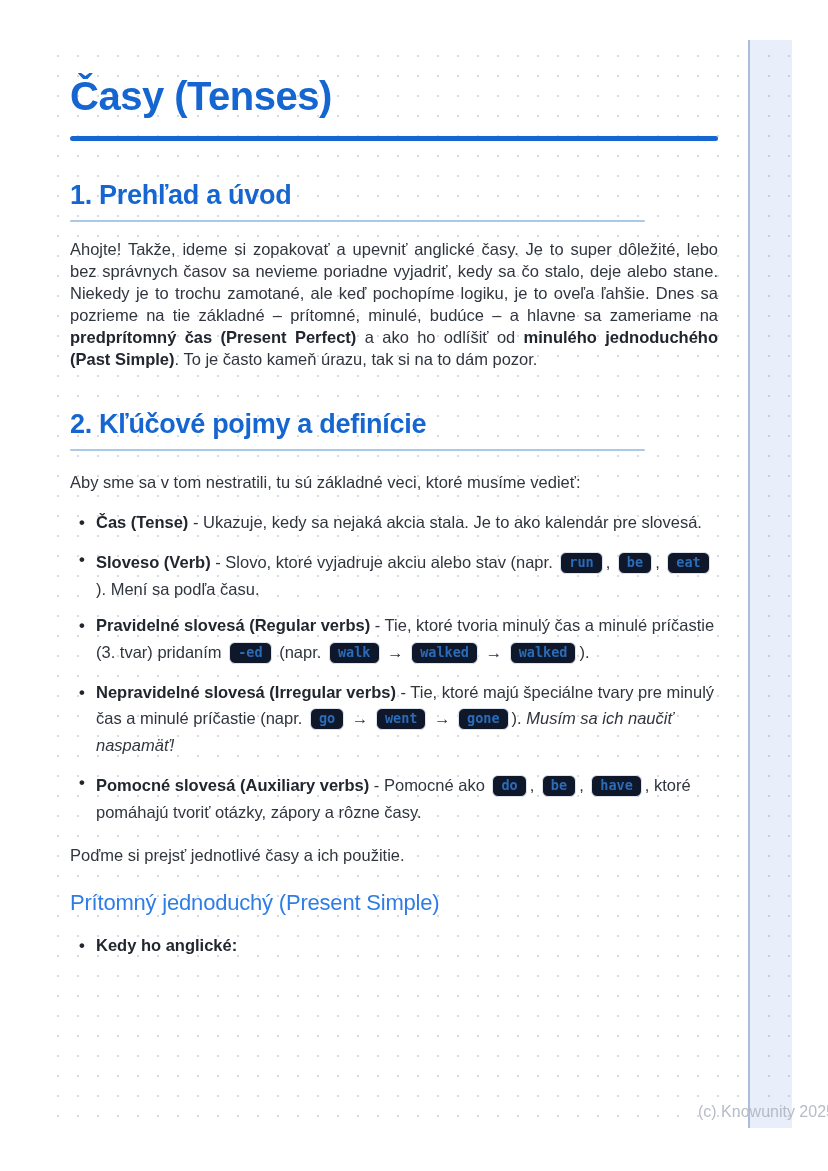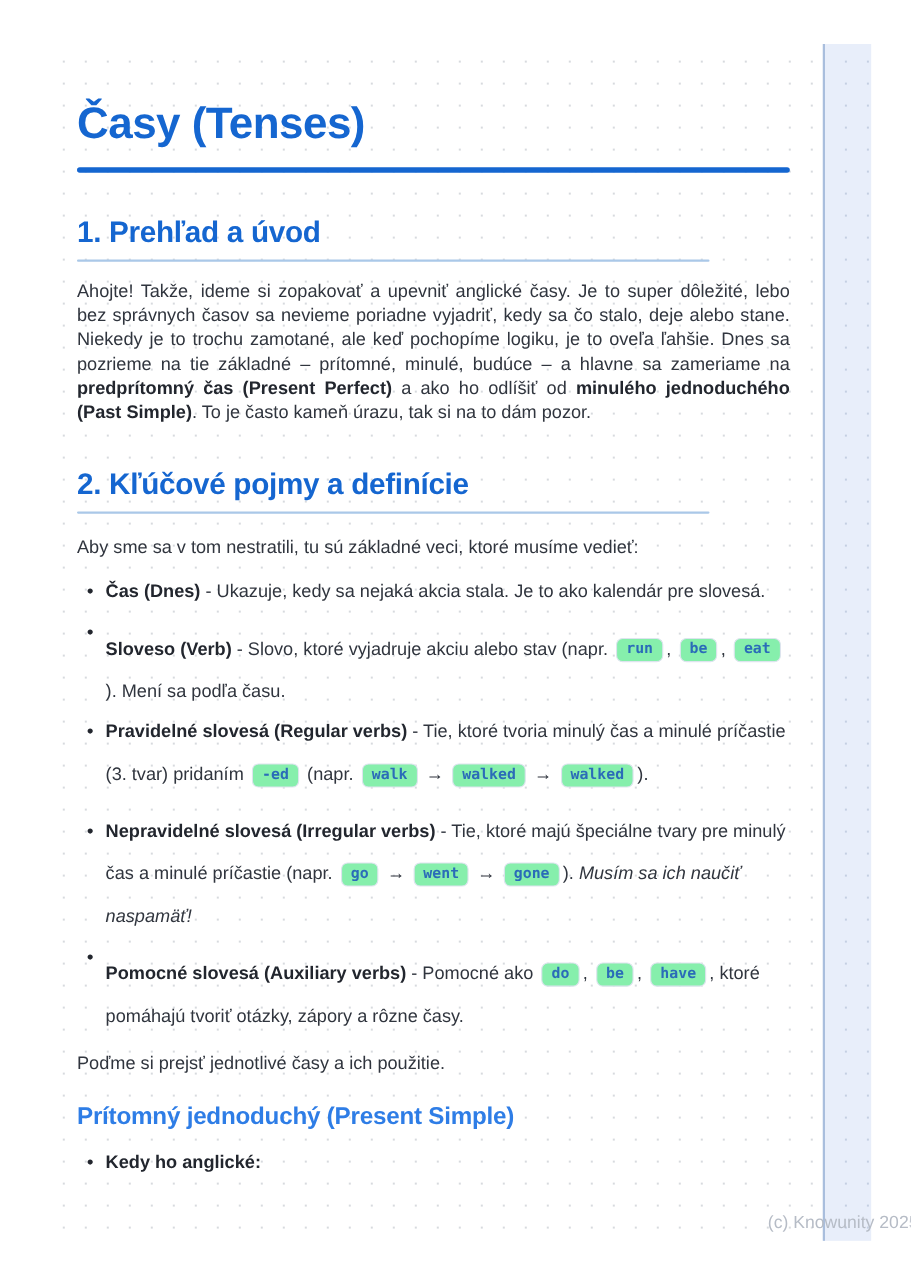--- a/index.html
+++ b/index.html
@@ -15,53 +15,53 @@
     background-image:radial-gradient(circle,#d7dade 1.2px,transparent 1.4px);
     background-size:20px 20px;background-position:3px 6px;
   }
   
   .next-page-band{
     position:absolute;left:748px;top:40px;width:44px;height:1088px;
     background:#e8eefa;border-left:2px solid #a9bedd;box-sizing:border-box;
     background-image:radial-gradient(circle,#c4cfe2 1.2px,transparent 1.4px);
     background-size:20px 20px;background-position:9px 6px;
   }
-  .content{position:absolute;left:70px;top:56px;width:648px;}
+  .content{position:absolute;left:70px;top:40px;width:648px;}
   h1{
     margin:32px 0 0;font-size:40px;line-height:48px;font-weight:800;
     color:#1566d0;letter-spacing:-0.5px;
   }
   .title-rule{height:5px;background:#1566d0;border-radius:3px;margin-top:16px;}
   h2{
     margin:38px 0 16px;font-size:27px;line-height:33px;font-weight:800;
     color:#1566d0;letter-spacing:-0.3px;padding-bottom:10px;position:relative;
   }
   h2::after{
     content:"";position:absolute;left:0;bottom:0;width:575px;height:2px;
     background:#aac8e8;border-radius:1px;
   }
   h3{
-    margin:24px 0 10px;font-size:22px;line-height:26px;font-weight:700;
+    margin:24px 0 10px;font-size:22px;line-height:26px;font-weight:400;
     color:#2e7de6;letter-spacing:-0.2px;
   }
   p{margin:20px 0 0;font-size:16.5px;line-height:22px;color:#30353e;}
   p.justify{margin-top:8px;text-align:justify;}
   ul{margin:18px 0 0;padding:0 0 0 26px;list-style:none;}
   li{
     position:relative;margin:0 0 13px;font-size:16.5px;line-height:23.5px;
     color:#30353e;
   }
   li::before{content:"•";position:absolute;left:-17px;top:0;color:#22262e;font-weight:700;}
   .b{font-weight:700;color:#22262e;}
   .i{font-style:italic;}
   .chip{
     display:inline-block;font-family:"DejaVu Sans Mono","Liberation Mono",monospace;
     font-size:13.5px;line-height:17px;color:#2b6cb8;font-weight:700;
-    background:#86efac;border:1px solid #dde4ee;border-radius:6px;
-    padding:1px 8px 2px;margin:16px 3px;vertical-align:1px;
+    background:#0f172a;border:1px solid #dde4ee;border-radius:6px;
+    padding:1px 8px 2px;margin:4px 3px;vertical-align:1px;
   }
   .footer{
     position:absolute;left:698px;top:1103px;z-index:5;
     font-size:16px;color:#b6bcc6;white-space:nowrap;
   }
 </style>
 </head>
 <body>
 
 <div class="dots-area"></div>
@@ -70,21 +70,21 @@
 <div class="content">
   <h1>Časy (Tenses)</h1>
   <div class="title-rule"></div>
 
   <h2>1. Prehľad a úvod</h2>
   <p class="justify"><span>Ahojte! Takže, ideme si zopakovať a upevniť anglické časy. Je to super dôležité, lebo bez správnych časov sa nevieme poriadne vyjadriť, kedy sa čo stalo, deje alebo stane. Niekedy je to trochu zamotané, ale keď pochopíme logiku, je to oveľa ľahšie. Dnes sa pozrieme na tie základné – prítomné, minulé, budúce – a hlavne sa zameriame na </span><span class="b">predprítomný čas (Present Perfect)</span><span> a ako ho odlíšiť od </span><span class="b">minulého jednoduchého (Past Simple)</span><span>. To je často kameň úrazu, tak si na to dám pozor.</span></p>
 
   <h2>2. Kľúčové pojmy a definície</h2>
   <p>Aby sme sa v tom nestratili, tu sú základné veci, ktoré musíme vedieť:</p>
   <ul>
-    <li><span class="b">Čas (Dnes)</span><span> - Ukazuje, kedy sa nejaká akcia stala. Je to ako kalendár pre slovesá.</span></li>
+    <li><span class="b">Čas (Tense)</span><span> - Ukazuje, kedy sa nejaká akcia stala. Je to ako kalendár pre slovesá.</span></li>
     <li><span class="b">Sloveso (Verb)</span><span> - Slovo, ktoré vyjadruje akciu alebo stav (napr. </span><span class="chip">run</span><span>, </span><span class="chip">be</span><span>, </span><span class="chip">eat</span><span>). Mení sa podľa času.</span></li>
     <li><span class="b">Pravidelné slovesá (Regular verbs)</span><span> - Tie, ktoré tvoria minulý čas a minulé príčastie (3. tvar) pridaním </span><span class="chip">-ed</span><span> (napr. </span><span class="chip">walk</span><span> → </span><span class="chip">walked</span><span> → </span><span class="chip">walked</span><span>).</span></li>
     <li><span class="b">Nepravidelné slovesá (Irregular verbs)</span><span> - Tie, ktoré majú špeciálne tvary pre minulý čas a minulé príčastie (napr. </span><span class="chip">go</span><span> → </span><span class="chip">went</span><span> → </span><span class="chip">gone</span><span>). </span><span class="i">Musím sa ich naučiť naspamäť!</span></li>
     <li><span class="b">Pomocné slovesá (Auxiliary verbs)</span><span> - Pomocné ako </span><span class="chip">do</span><span>, </span><span class="chip">be</span><span>, </span><span class="chip">have</span><span>, ktoré pomáhajú tvoriť otázky, zápory a rôzne časy.</span></li>
   </ul>
 
   <p>Poďme si prejsť jednotlivé časy a ich použitie.</p>
   <h3>Prítomný jednoduchý (Present Simple)</h3>
   <ul>
     <li><span class="b">Kedy ho anglické:</span></li>

